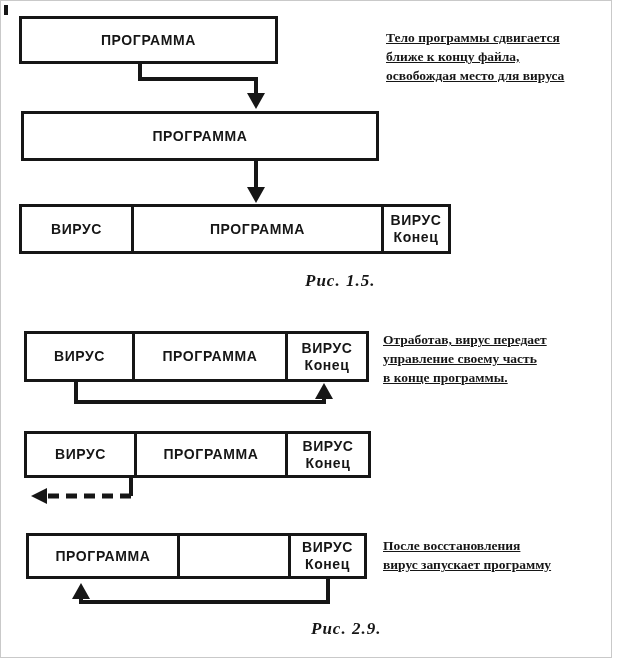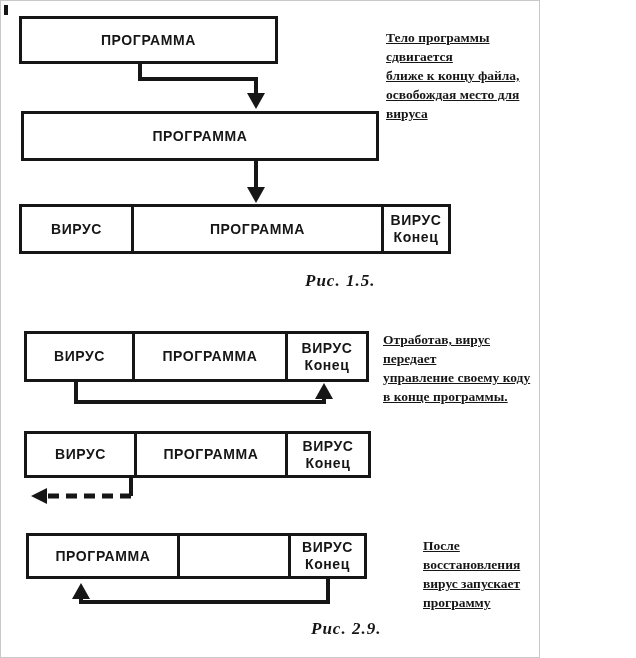--- a/index.html
+++ b/index.html
@@ -1,19 +1,19 @@
 <!DOCTYPE html>
 <html><head>
 <meta charset="utf-8">
 <style>
   html,body{margin:0;padding:0;background:#fff;}
   *{box-sizing:border-box;}
   .canvas{
     position:relative;
-    width:540px;height:658px;
+    width:612px;height:658px;
     background:#fff;
     border:1px solid #c9c9c9;
     font-family:"Liberation Sans",sans-serif;
     color:#161616;
     overflow:hidden;
   }
   
   .box{
     position:absolute;
     display:flex;
@@ -54,21 +54,21 @@
     font-size:13.5px;
     line-height:19px;
     white-space:pre-line;
     color:#161616;
     text-decoration:underline;
   }
   .note1{left:385px;top:27px;}
   .note2{left:385px;top:122px;}
   .note3{left:382px;top:329px;}
   .note4{left:379px;top:429px;}
-  .note5{left:382px;top:535px;margin-left:40px;}
+  .note5{left:382px;top:535px;}
   
   .caption{
     position:absolute;
     font-family:"Liberation Serif",serif;
     font-style:italic;
     font-weight:bold;
     font-size:17px;
     letter-spacing:1px;
     color:#161616;
     margin-left:20px;
@@ -131,21 +131,21 @@
   </div>
 
   <div class="box row6">
     <div class="cell c0">ПРОГРАММА</div>
     <div class="cell c1"></div>
     <div class="cell c2">ВИРУС
 Конец</div>
   </div>
 
   <div class="note note3">Отработав, вирус передает
-управление своему коду
+управление своему часть
 в конце программы.</div>
   <div class="note note5">После восстановления
 вирус запускает программу</div>
   <div class="caption cap16">Рис. 2.9.</div>
 
   <svg class="arrows" viewBox="0 0 636 658">
     <g>
       <path d="M139,63 V78 H255 V94"></path>
       <polygon points="255,108 246,92 264,92"></polygon>
     </g>

